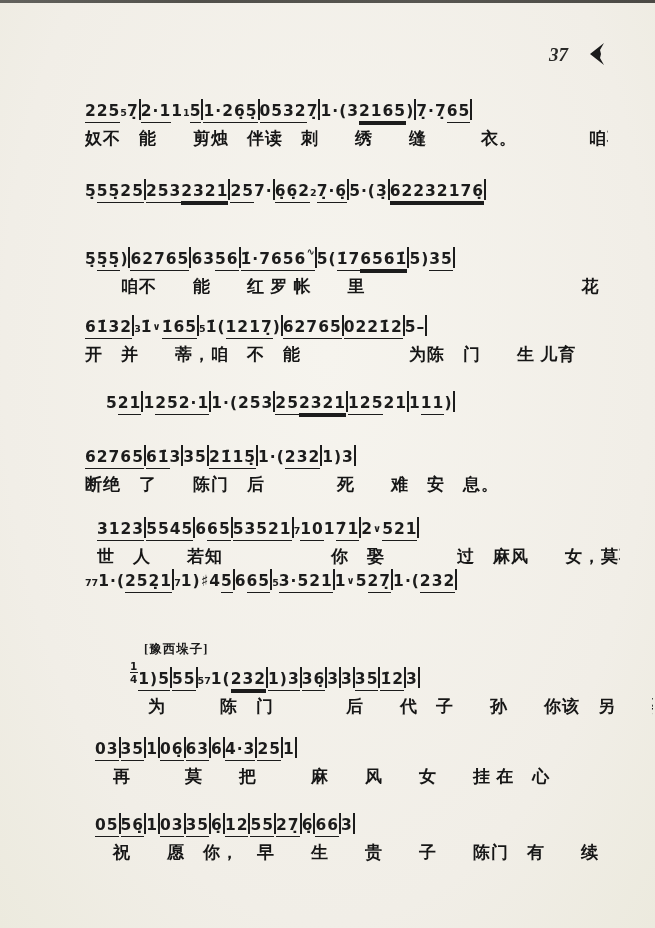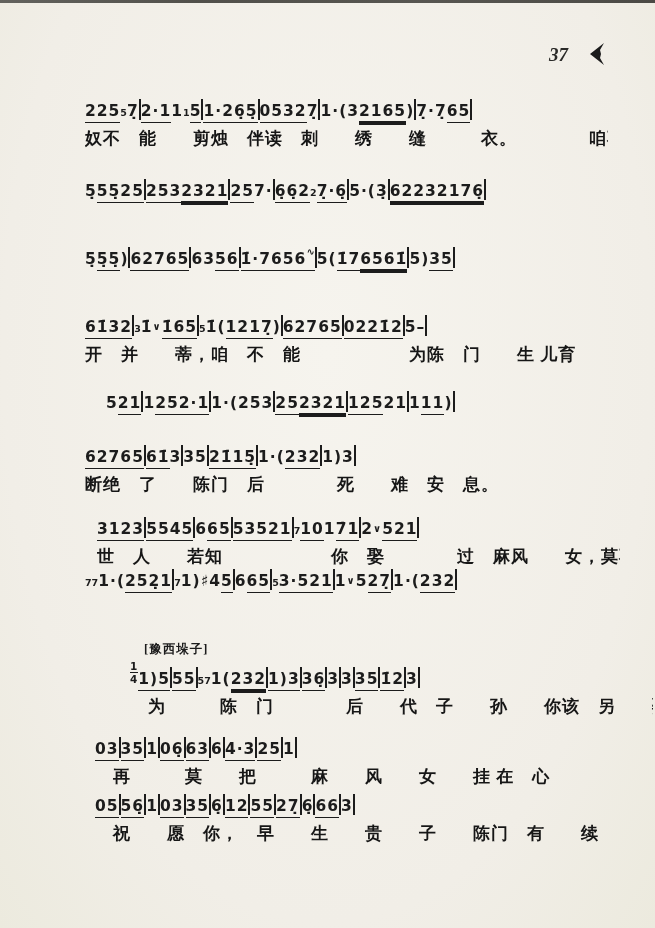--- a/index.html
+++ b/index.html
@@ -148,20 +148,21 @@
           <span class="tok"><span class="u1">1̇·7</span></span>
           <span class="tok"><span class="u1">656<sup class="trill">∿</sup></span></span>
           <span class="barline"></span>
           <span class="tok">5(<span class="u1">1̇7</span></span>
           <span class="tok"><span class="u2">6561̇</span></span>
           <span class="barline"></span>
           <span class="tok">5)</span>
           <span class="tok"><span class="u1">35</span></span>
           <span class="barline"></span>
         </div>
+        <div class="lyrics-row">　　咱不　　能　　红 罗 帐　　里　　　　　　　　　　　　花</div>
       </div>
       <div class="score-line" style="top: 310px; left: 85px; width: 523px;">
         <div class="notes-row">
           <span class="tok"><span class="u1">61̇</span></span>
           <span class="tok"><span class="u1">32</span></span>
           <span class="barline"></span>
           <sup class="grace">3</sup>
           <span class="tok">1̇</span>
           <sup class="breath">∨</sup>
           <span class="tok"><span class="u1">1̇65</span></span>
@@ -331,21 +332,21 @@
           <span class="barline"></span>
           <span class="tok"><span class="u1">4·3</span></span>
           <span class="barline"></span>
           <span class="tok"><span class="u1">25</span></span>
           <span class="barline"></span>
           <span class="tok">1</span>
           <span class="barline"></span>
         </div>
         <div class="lyrics-row">　再　　　莫　　把　　　麻　　风　　女　　挂 在　心　　里。</div>
       </div>
-      <div class="score-line" style="top: 789px; left: 95px; width: 505px;">
+      <div class="score-line" style="top: 808px; left: 95px; width: 505px;">
         <div class="notes-row">
           <span class="tok"><span class="u1">05</span></span>
           <span class="barline"></span>
           <span class="tok"><span class="u1">56̣</span></span>
           <span class="barline"></span>
           <span class="tok">1</span>
           <span class="barline"></span>
           <span class="tok"><span class="u1">03</span></span>
           <span class="barline"></span>
           <span class="tok"><span class="u1">35</span></span>

